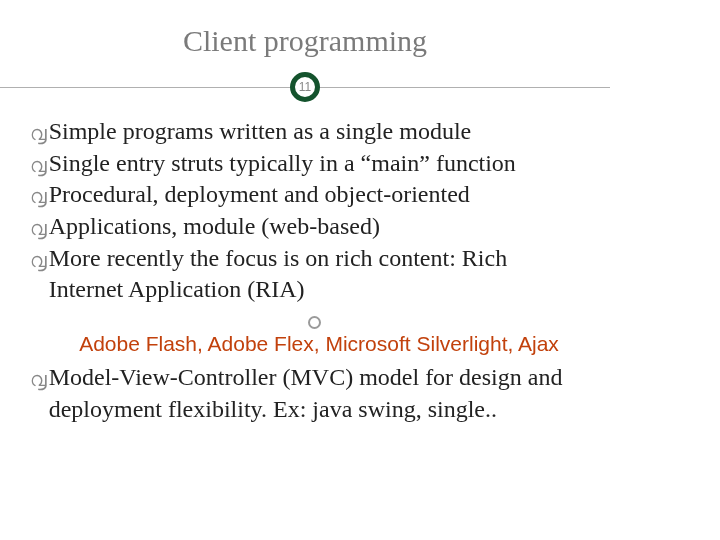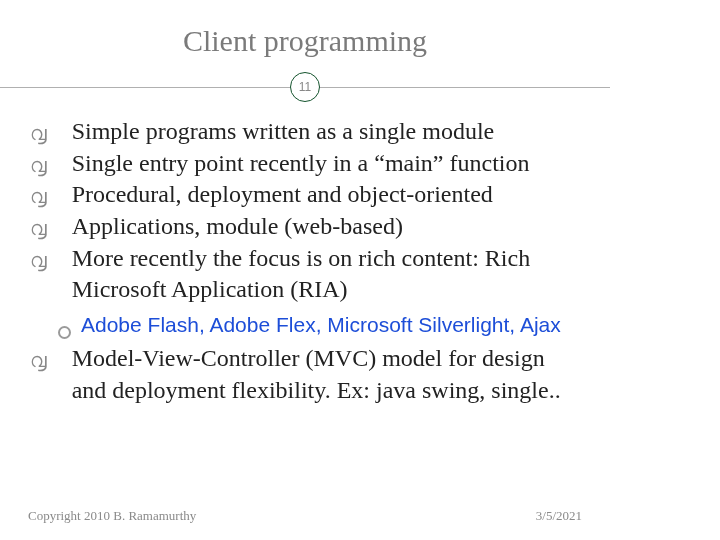--- a/index.html
+++ b/index.html
@@ -35,21 +35,21 @@
     height: 1px;
     background: #b0b0b0;
   }
   .page-badge {
     position: absolute;
     left: 50%;
     top: 0;
     transform: translateX(-50%);
     width: 30px;
     height: 30px;
-    border: 1px solid #14532d;
+    border: 5px solid #14532d;
     border-radius: 50%;
     background: #ffffff;
     display: flex;
     align-items: center;
     justify-content: center;
     font-size: 12px;
     color: #888;
     font-family: Arial, sans-serif;
   }
   .content {
@@ -64,31 +64,32 @@
     margin-bottom: 0;
   }
   .bullet-icon {
     flex: 0 0 auto;
     color: #888;
     font-size: 20px;
     margin-right: 2px;
     margin-top: 4px;
     font-family: Arial, sans-serif;
   }
-  .bullet-text { flex: 1; margin-left: 23px; }
+  .bullet-text { flex: 1; }
   .sub-item {
     display: flex;
-    align-items: flex-end;
+    align-items: center;
     font-size: 21px;
-    color: #1d4ed8;
+    color: #c2410c;
     line-height: 1.4;
     margin-left: 28px;
     margin-top: 4px;
     margin-bottom: 4px;
     font-family: Arial, Helvetica, sans-serif;
+    flex-direction: column;
   }
   .sub-icon {
     flex: 0 0 auto;
     width: 13px;
     height: 13px;
     border: 2px solid #9a9a9a;
     border-radius: 50%;
     margin-right: 10px;
     margin-top: 6px;
   }
@@ -119,45 +120,41 @@
   </div>
 
   <div class="content">
 
     <div class="bullet-item">
       <span class="bullet-icon">൮</span>
       <span class="bullet-text">Simple programs written as a single module</span>
     </div>
     <div class="bullet-item">
       <span class="bullet-icon">൮</span>
-      <span class="bullet-text">Single entry point recently in a “main” function</span>
+      <span class="bullet-text">Single entry struts typically in a “main” function</span>
     </div>
     <div class="bullet-item">
       <span class="bullet-icon">൮</span>
       <span class="bullet-text">Procedural, deployment and object-oriented</span>
     </div>
     <div class="bullet-item">
       <span class="bullet-icon">൮</span>
       <span class="bullet-text">Applications, module (web-based)</span>
     </div>
     <div class="bullet-item">
       <span class="bullet-icon">൮</span>
-      <span class="bullet-text">More recently the focus is on rich content: Rich Microsoft Application (RIA)</span>
+      <span class="bullet-text">More recently the focus is on rich content: Rich Internet Application (RIA)</span>
     </div>
 
     <div class="sub-item">
       <span class="sub-icon"></span>
       <span>Adobe Flash,  Adobe Flex, Microsoft Silverlight, Ajax</span>
     </div>
 
     <div class="bullet-item">
       <span class="bullet-icon">൮</span>
       <span class="bullet-text">Model-View-Controller (MVC) model for design and deployment flexibility. Ex: java swing, single..</span>
     </div>
 
   </div>
 
-  <div class="footer">
-    <span class="copyright">Copyright 2010 B. Ramamurthy</span>
-    <span class="date">3/5/2021</span>
-  </div>
 
 </div>
 
 </body></html>

